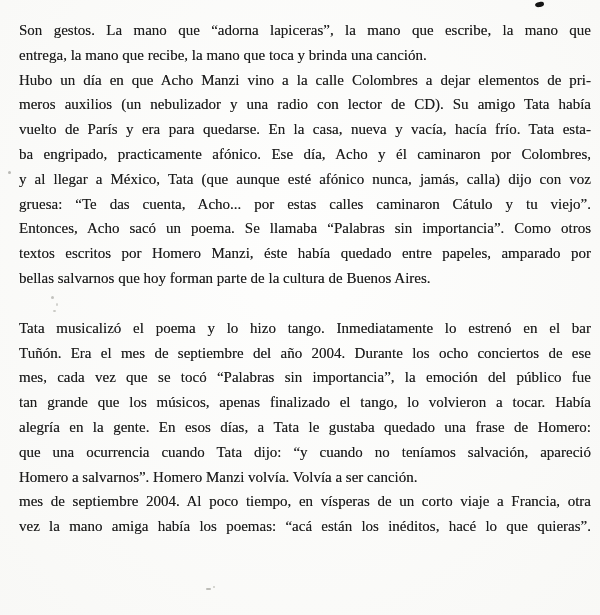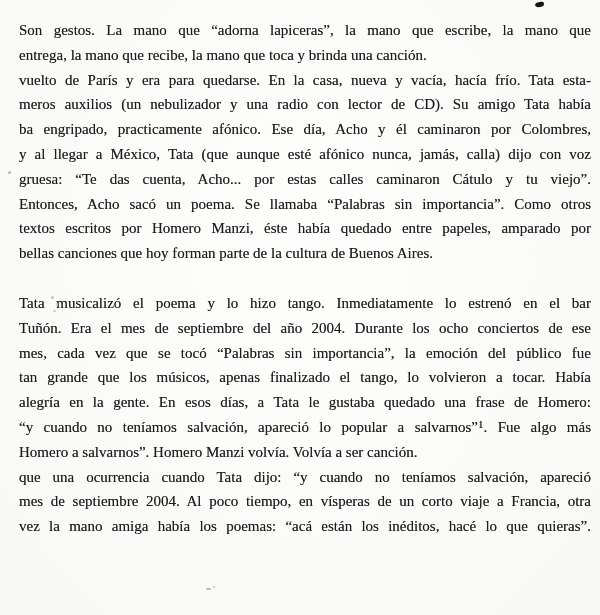--- a/index.html
+++ b/index.html
@@ -84,39 +84,39 @@
   <i class="speck speck-d"></i>
   <i class="speck speck-e"></i>
   <i class="speck speck-f"></i>
 
   <div class="para">
     <div class="line">Son gestos. La mano que “adorna lapiceras”,  la mano que escribe, la mano que</div>
     <div class="line line--end">entrega, la mano que recibe, la mano que toca y brinda una canción.</div>
   </div>
 
   <div class="para">
+    <div class="line">Hubo un día en que Acho Manzi vino a la calle Colombres a dejar elementos de pri-</div>
+    <div class="line">meros auxilios (un nebulizador y una radio con lector de CD). Su amigo Tata había</div>
     <div class="line">vuelto de París y era para quedarse. En la casa, nueva y vacía, hacía frío. Tata esta-</div>
-    <div class="line">meros auxilios (un nebulizador y una radio con lector de CD). Su amigo Tata había</div>
     <div class="line">ba engripado, practicamente afónico. Ese día, Acho y él caminaron por Colombres,</div>
     <div class="line">y al llegar a México, Tata (que aunque esté afónico nunca, jamás, calla) dijo con voz</div>
     <div class="line">gruesa: “Te das cuenta, Acho... por estas calles caminaron Cátulo y tu viejo”.</div>
     <div class="line">Entonces, Acho sacó un poema. Se llamaba “Palabras sin importancia”. Como otros</div>
     <div class="line">textos escritos por Homero Manzi, éste había quedado entre papeles, amparado por</div>
-    <div class="line line--end">bellas canciones que hoy forman parte de la cultura de Buenos Aires.</div>
+    <div class="line line--end">bellas salvarnos que hoy forman parte de la cultura de Buenos Aires.</div>
   </div>
 
   <div class="para para--gap">
     <div class="line">Tata musicalizó el poema y lo hizo tango. Inmediatamente lo estrenó en el bar</div>
     <div class="line">Tuñón. Era el mes de septiembre del año 2004. Durante los ocho conciertos de ese</div>
     <div class="line">mes, cada vez que se tocó “Palabras sin importancia”, la emoción del público fue</div>
     <div class="line">tan grande que los músicos, apenas finalizado el tango, lo volvieron a tocar. Había</div>
     <div class="line">alegría en la gente. En esos días, a Tata le gustaba quedado una frase de Homero:</div>
-    <div class="line"><span>“y cuando no teníamos salvación, apareció lo popular a salvarnos”</span><sup class="fnref">1</sup><span>. Fue algo más</span></div>
+    <div class="line">que una ocurrencia cuando Tata dijo: “y cuando no teníamos salvación, apareció</div>
     <div class="line line--end">Homero a salvarnos”. Homero Manzi volvía. Volvía a ser canción.</div>
-    <div class="line">que una ocurrencia cuando Tata dijo: “y cuando no teníamos salvación, apareció</div>
   </div>
 
   <div class="para">
     <div class="line">mes de septiembre 2004. Al poco tiempo, en vísperas de un corto viaje a Francia, otra</div>
     <div class="line">vez la mano amiga había los poemas: “acá están los inéditos, hacé lo que quieras”.</div>
   </div>
 
 </div>
 
 </body></html>

